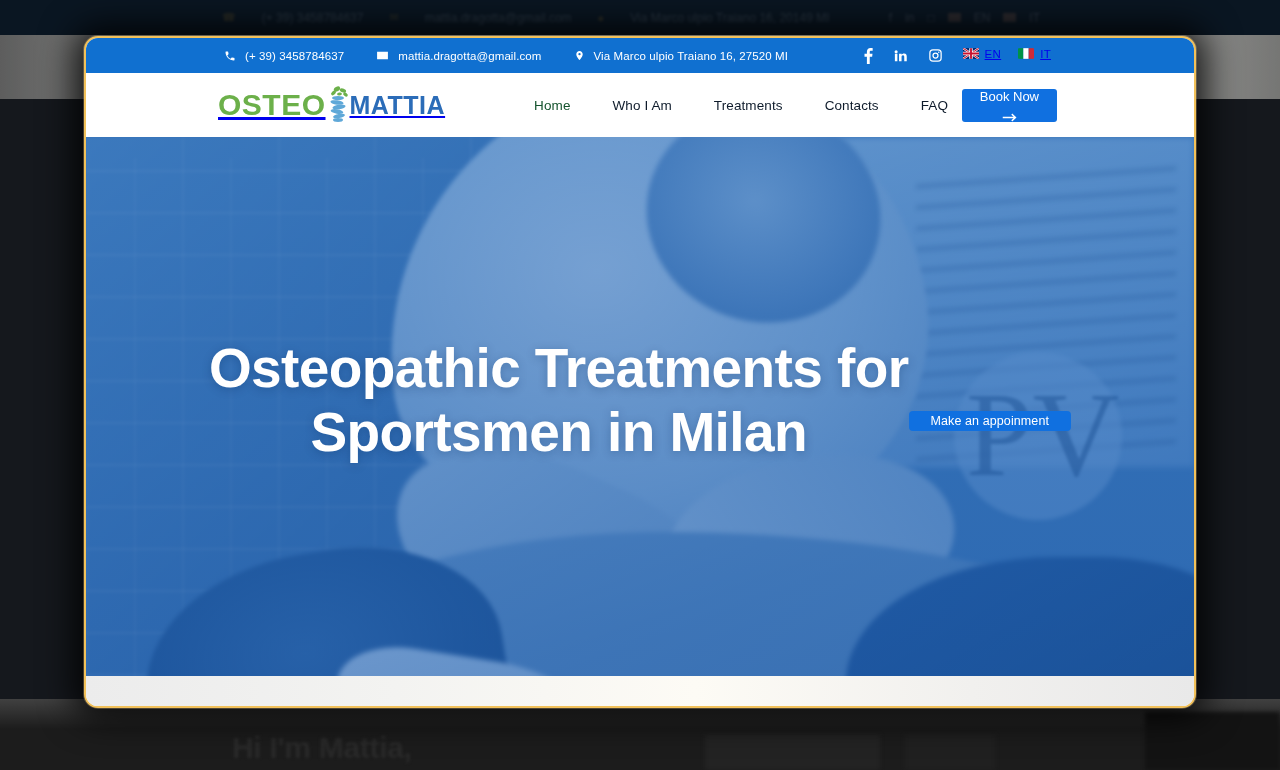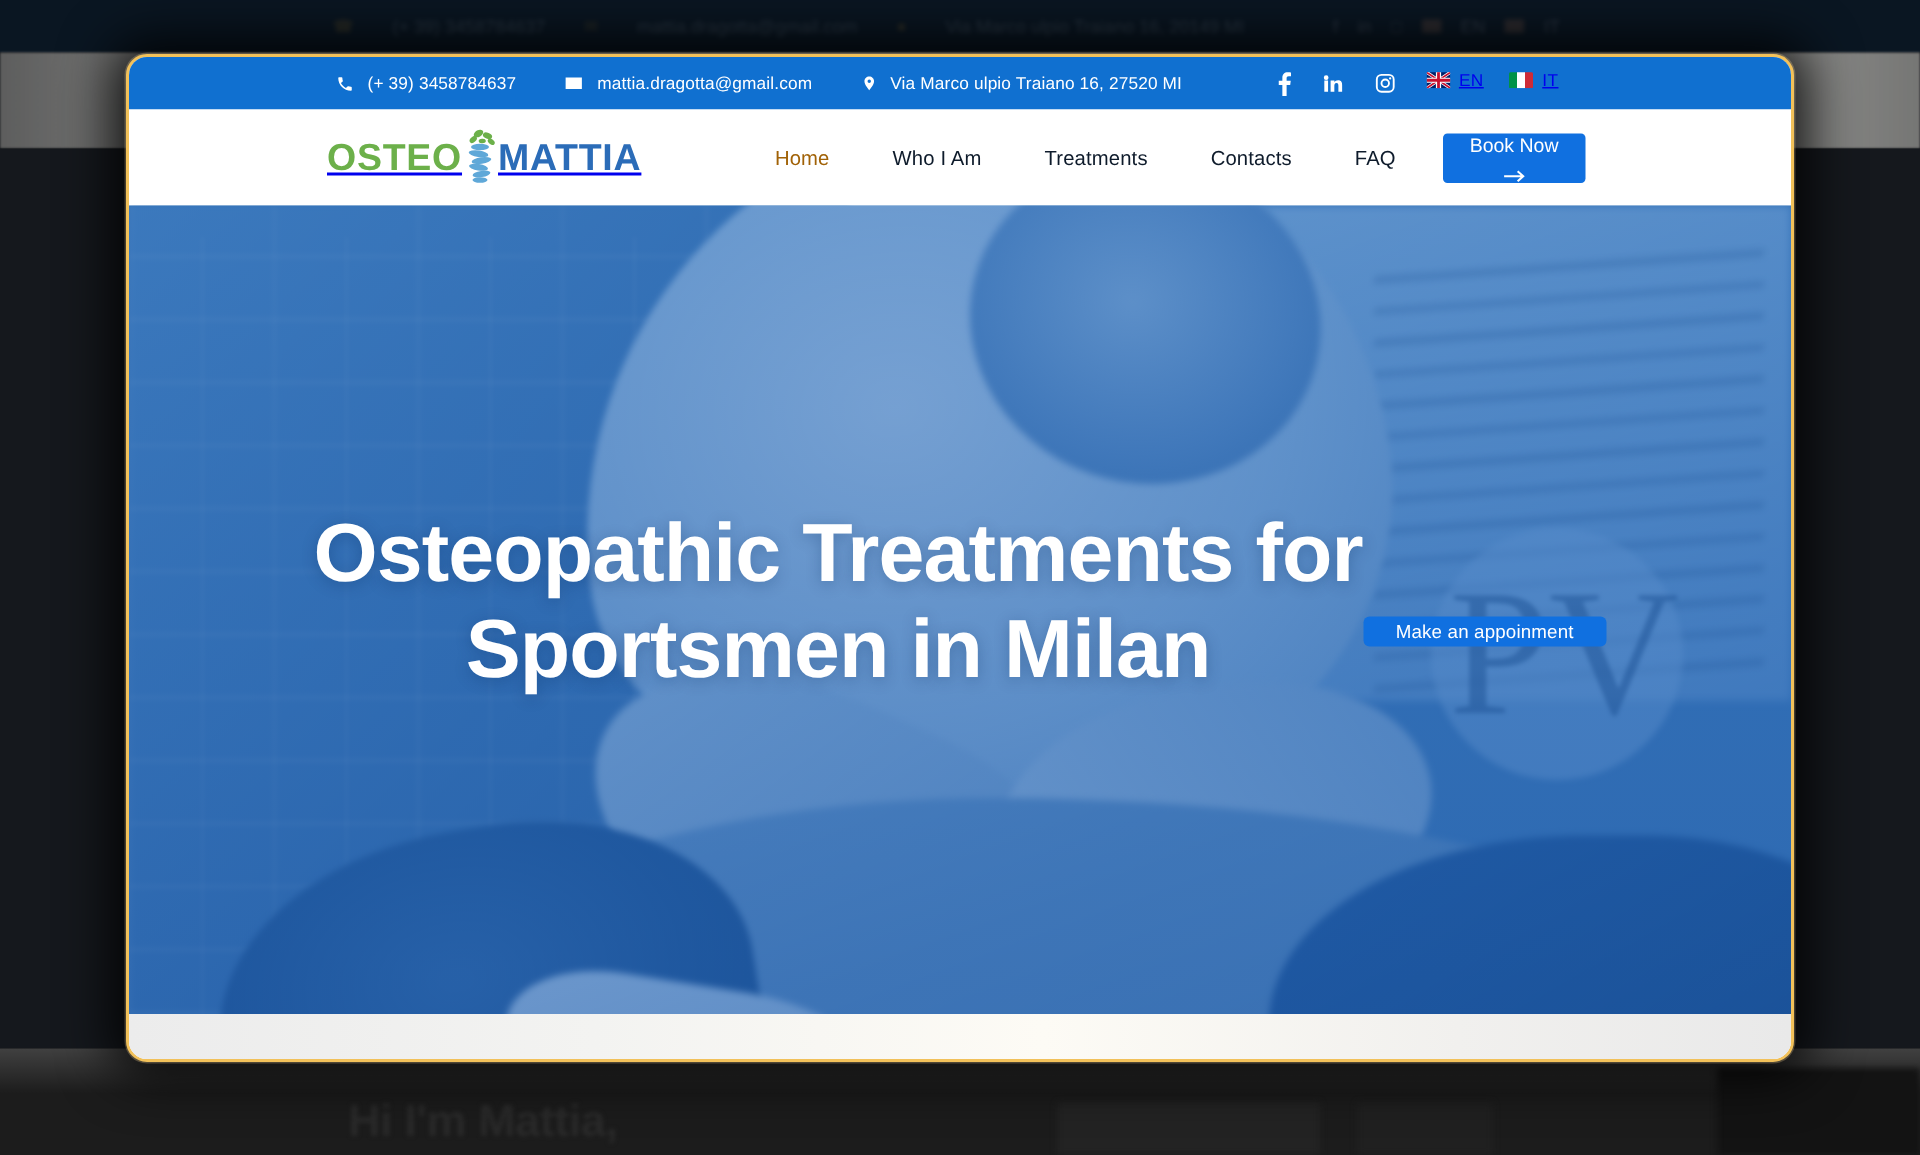--- a/index.html
+++ b/index.html
@@ -65,38 +65,38 @@
   .topbar {
     height:35px; background:#1070d0; display:flex; align-items:center;
     color:#ffffff; font-size:11.5px; position:relative;
   }
   .tb-left { display:flex; align-items:center; margin-left:138px; gap:0; }
   .tb-item { display:flex; align-items:center; gap:9px; margin-right:32px; white-space:nowrap; letter-spacing:.1px;}
   .tb-item svg { flex:none; }
   .tb-right { position:absolute; right:143px; display:flex; align-items:flex-start; gap:0; }
   .soc { margin-right:20px; display:flex; align-items:center; color:#fff; }
   .lang { display:flex; align-items:center; gap:6px; margin-right:17px; font-size:11.5px; letter-spacing:.3px;}
-  .lang:last-child{ margin-right:12px; }
+  .lang:last-child{ margin-right:0; }
   .flag { width:16px; height:11px; border-radius:1px; overflow:hidden; display:block; flex:none;}
 
   
   .navbar {
     height:64px; background:#ffffff; display:flex; align-items:center; position:relative;
   }
   .logo { margin-left:132px; display:flex; align-items:center; }
-  .logo-text-a { font-size:25px; font-weight:bold; color:#6cb04a; letter-spacing:.5px; line-height:1; }
+  .logo-text-a { font-size:30px; font-weight:bold; color:#6cb04a; letter-spacing:.5px; line-height:1; }
   .logo-text-b { font-size:25px; font-weight:bold; color:#2b6cb8; letter-spacing:.5px; line-height:1; }
   .logo-mark { width:30px; height:40px; margin:0 -3px; position:relative; }
 
   .nav { display:flex; align-items:center; gap:0; margin-left:68px; }
   .nav a {
     color:#0e1b2b; font-size:13.5px; text-decoration:none; padding:0 21px;
     letter-spacing:.1px; white-space:nowrap;
   }
-  .nav a.active { color:#a16207; }
+  .nav a.active { color:#14532d; }
 
   .booknow {
     position:absolute; right:137px;
     background:#1070e0; color:#fff; border:none; border-radius:3px;
     height:33px; padding:0 18px; font-size:13px; cursor:pointer;
     display:flex; align-items:center; gap:9px; font-family:inherit;flex-direction:column;
   }
 
   
   .hero { height:539px; position:relative; overflow:hidden; background:#4f86c0; }

